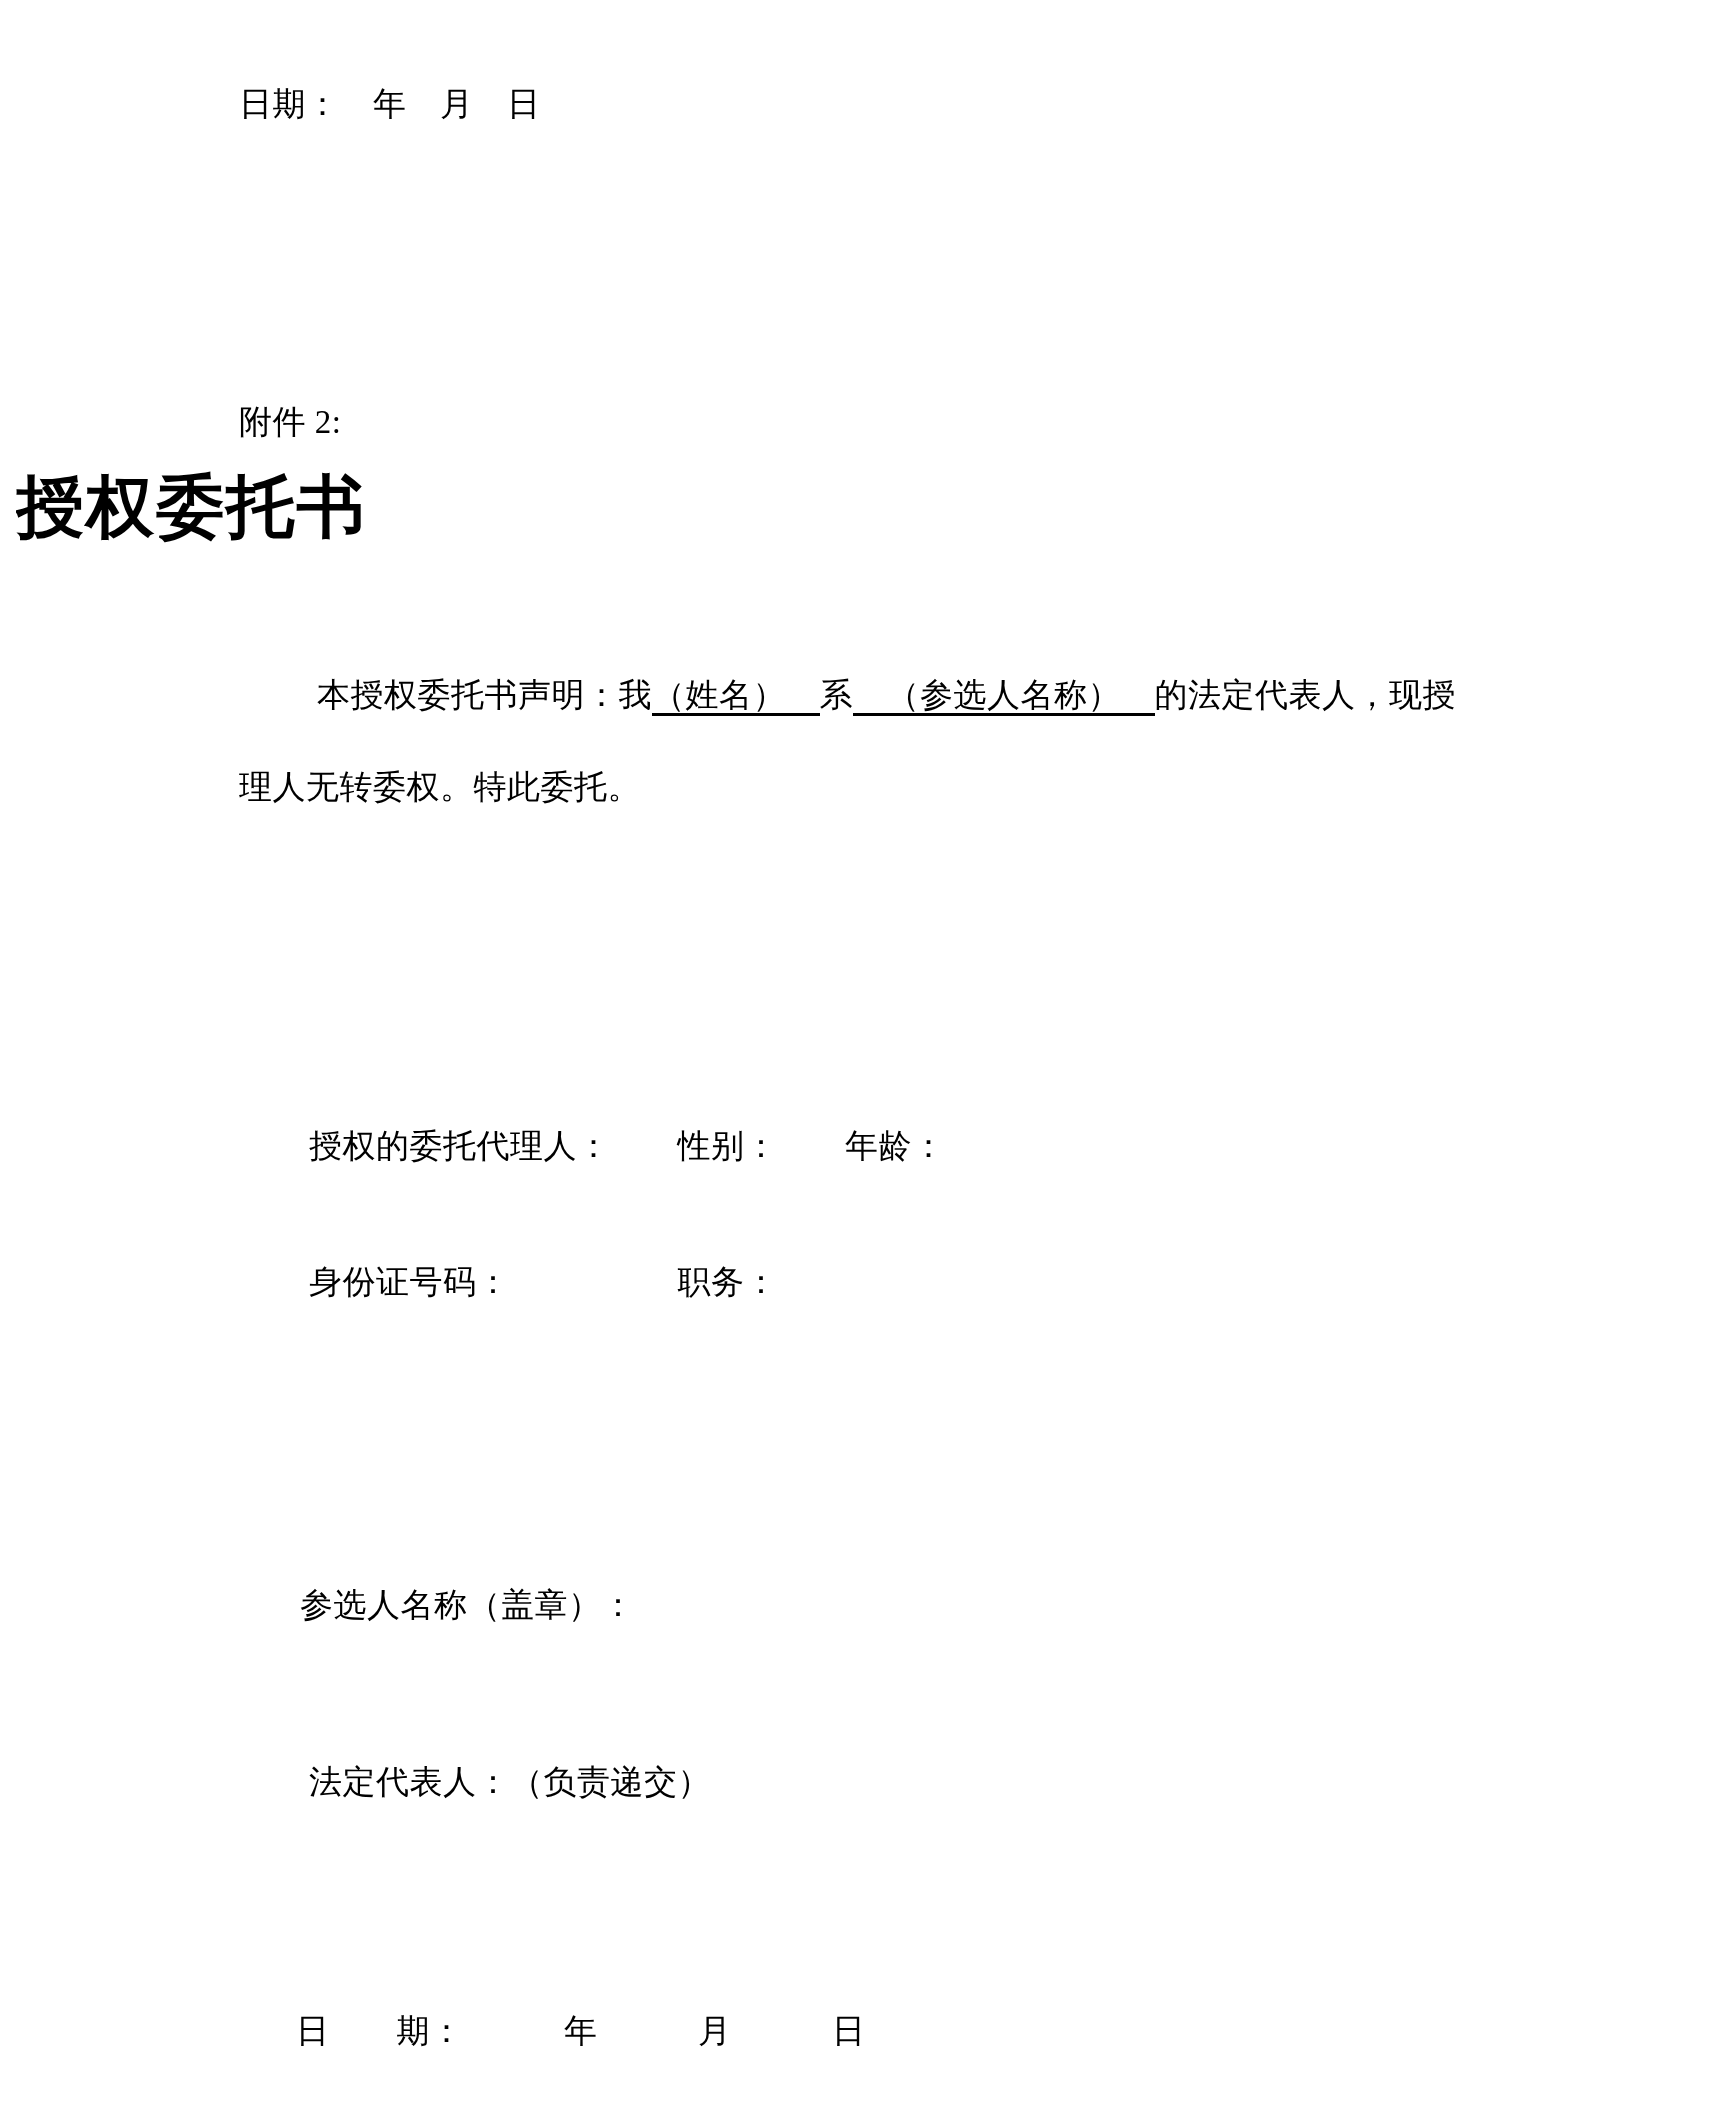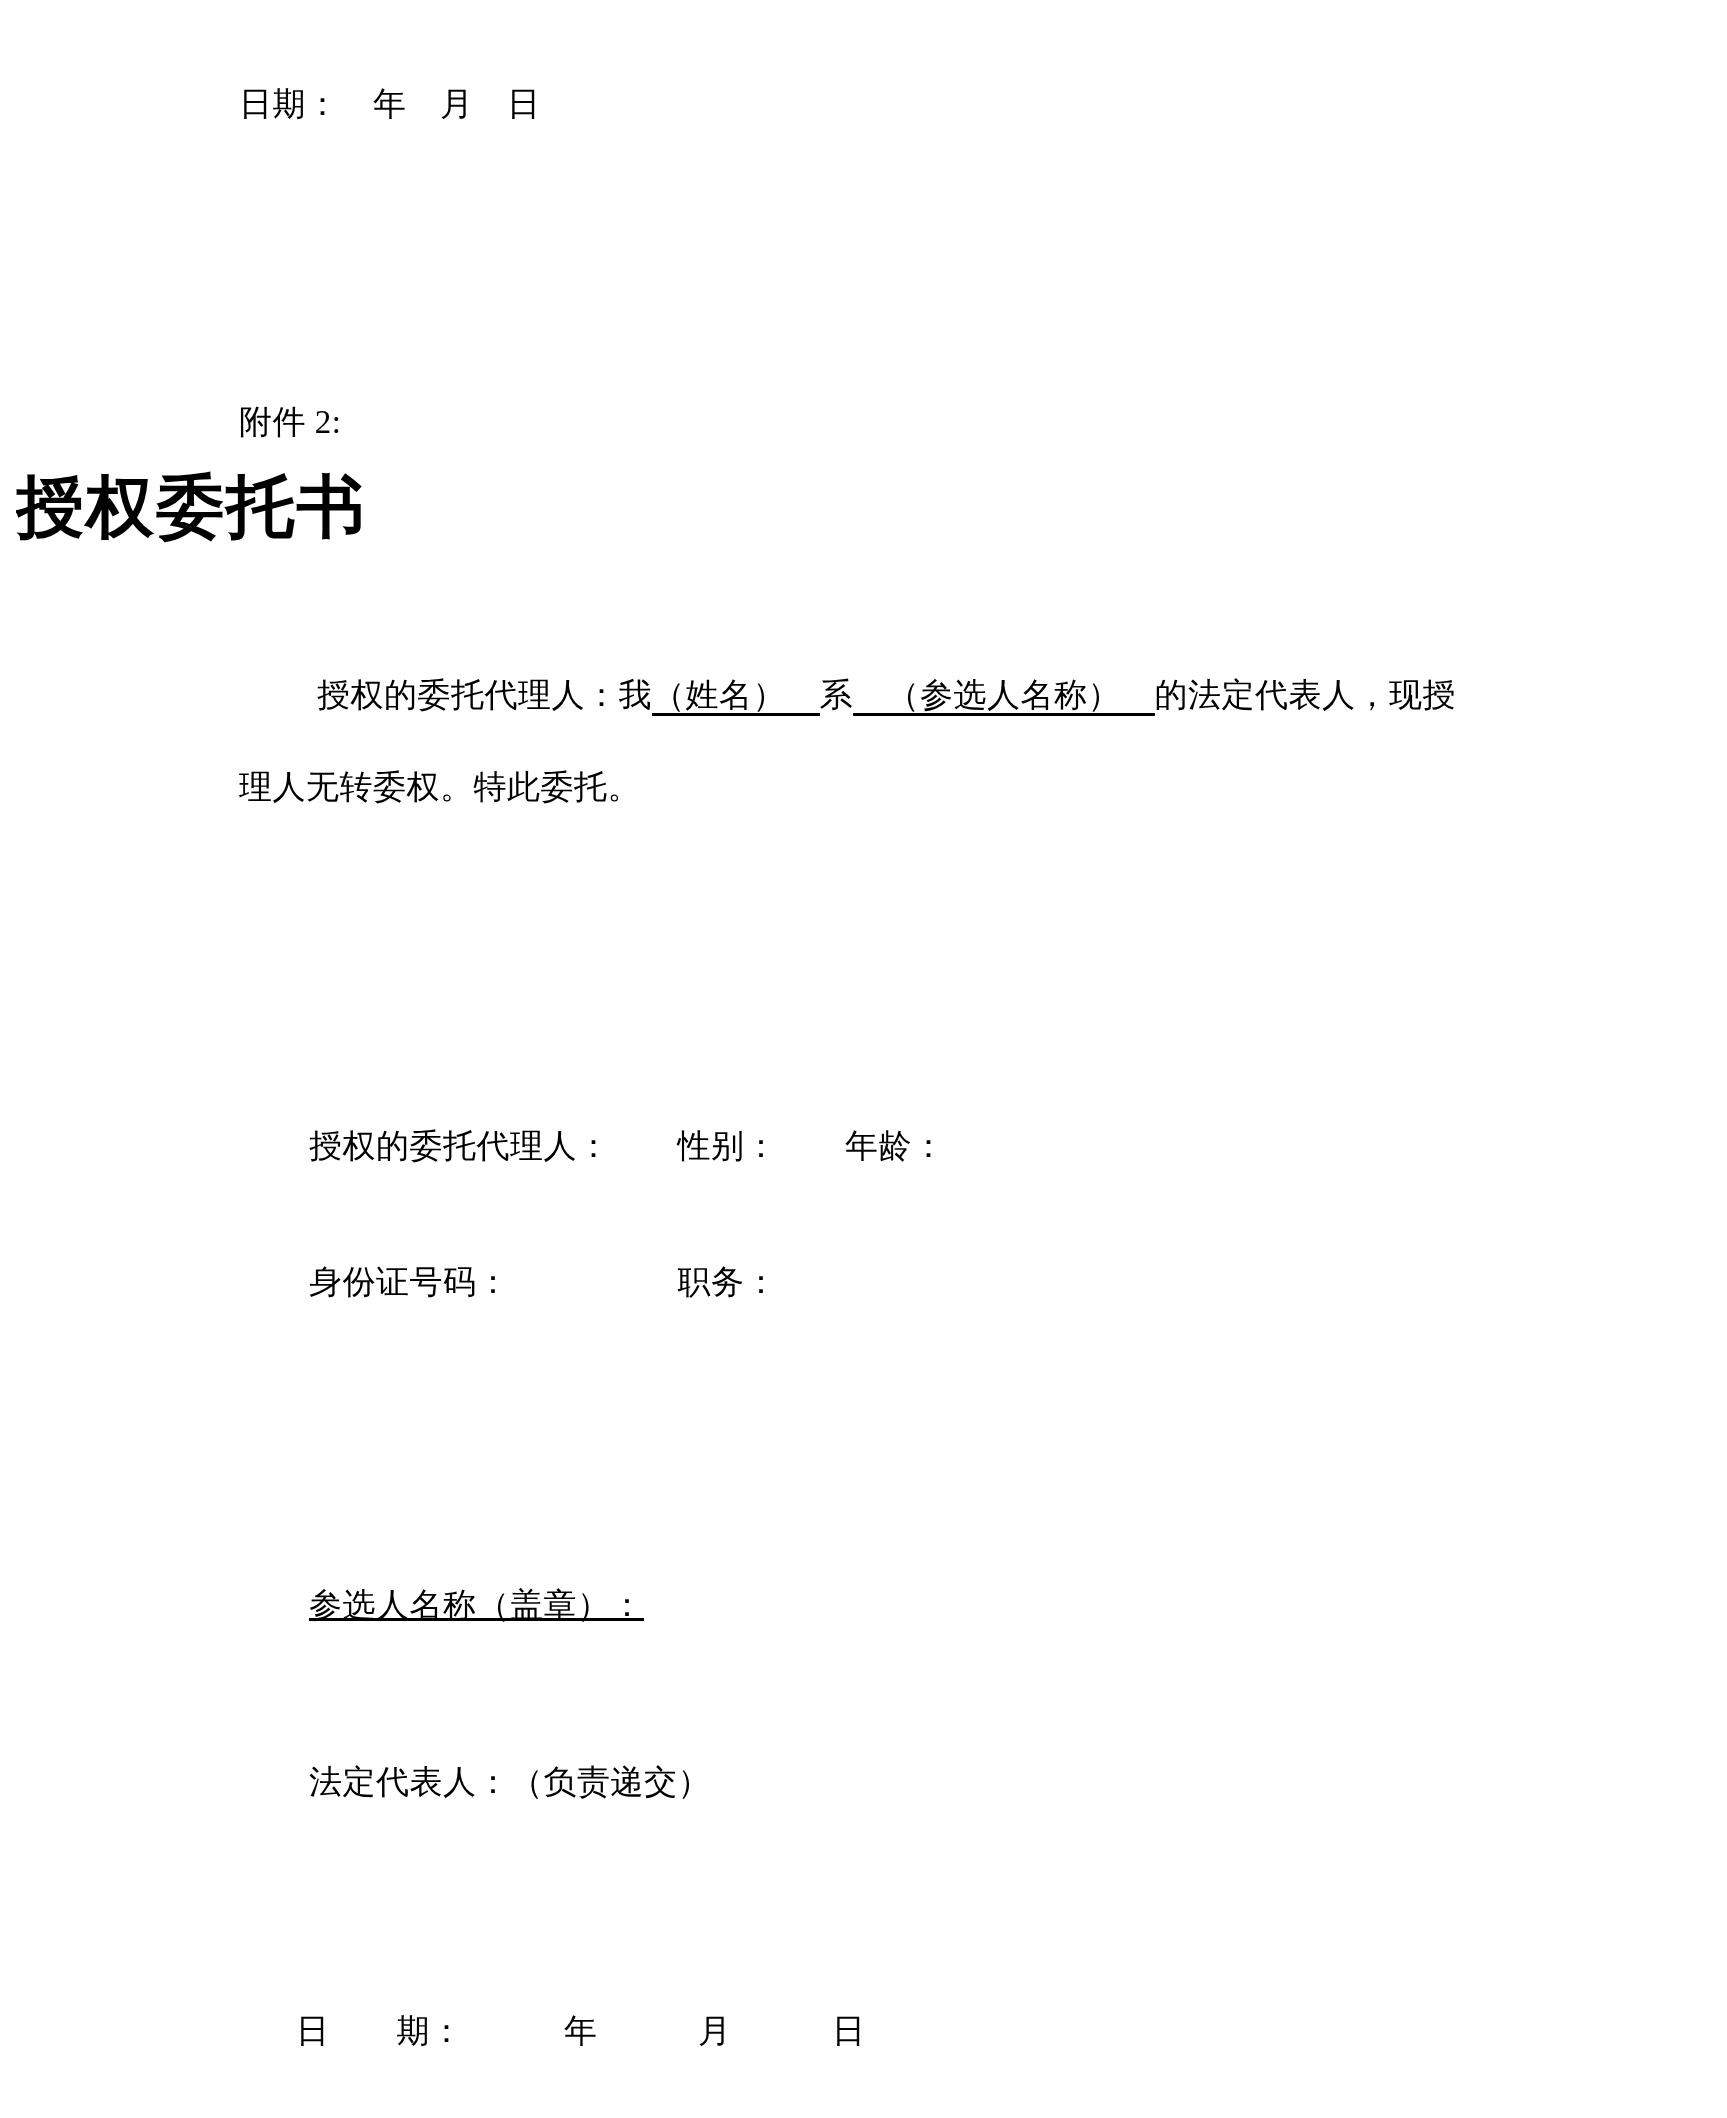--- a/index.html
+++ b/index.html
@@ -60,28 +60,28 @@
 
 <div class="page">
 
   <div class="line" style="left:223px; top:79px;">日期：　年　月　日</div>
 
   <div class="line" style="left:223px; top:397px;">附件 2:</div>
 
   <div class="doc-title">授权委托书</div>
 
   <div class="para">
-    <div class="pline indent"><span>授权的委托代理人：我</span><span class="u">（姓名）　</span><span>系</span><span class="u">　（参选人名称）　</span><span>的法定代表人，现授</span></div>
+    <div class="pline indent"><span>本授权委托书声明：我</span><span class="u">（姓名）　</span><span>系</span><span class="u">　（参选人名称）　</span><span>的法定代表人，现授</span></div>
     <div class="pline"><span>理人无转委权。特此委托。</span></div>
   </div>
 
   <div class="line" style="left:293px; top:1121px;">授权的委托代理人：　　性别：　　年龄：</div>
 
   <div class="line" style="left:293px; top:1257px;">身份证号码：　　　　　职务：</div>
 
-  <div class="line" style="left:293px; top:1580px;text-decoration:underline;">参选人名称（盖章）：</div>
+  <div class="line" style="left:284px; top:1580px;">参选人名称（盖章）：</div>
 
   <div class="line" style="left:293px; top:1757px;">法定代表人：（负责递交）</div>
 
   <div class="line" style="left:280px; top:2006px;">日　　期：　　　年　　　月　　　日</div>
 
 </div>
 
 
 </body></html>

